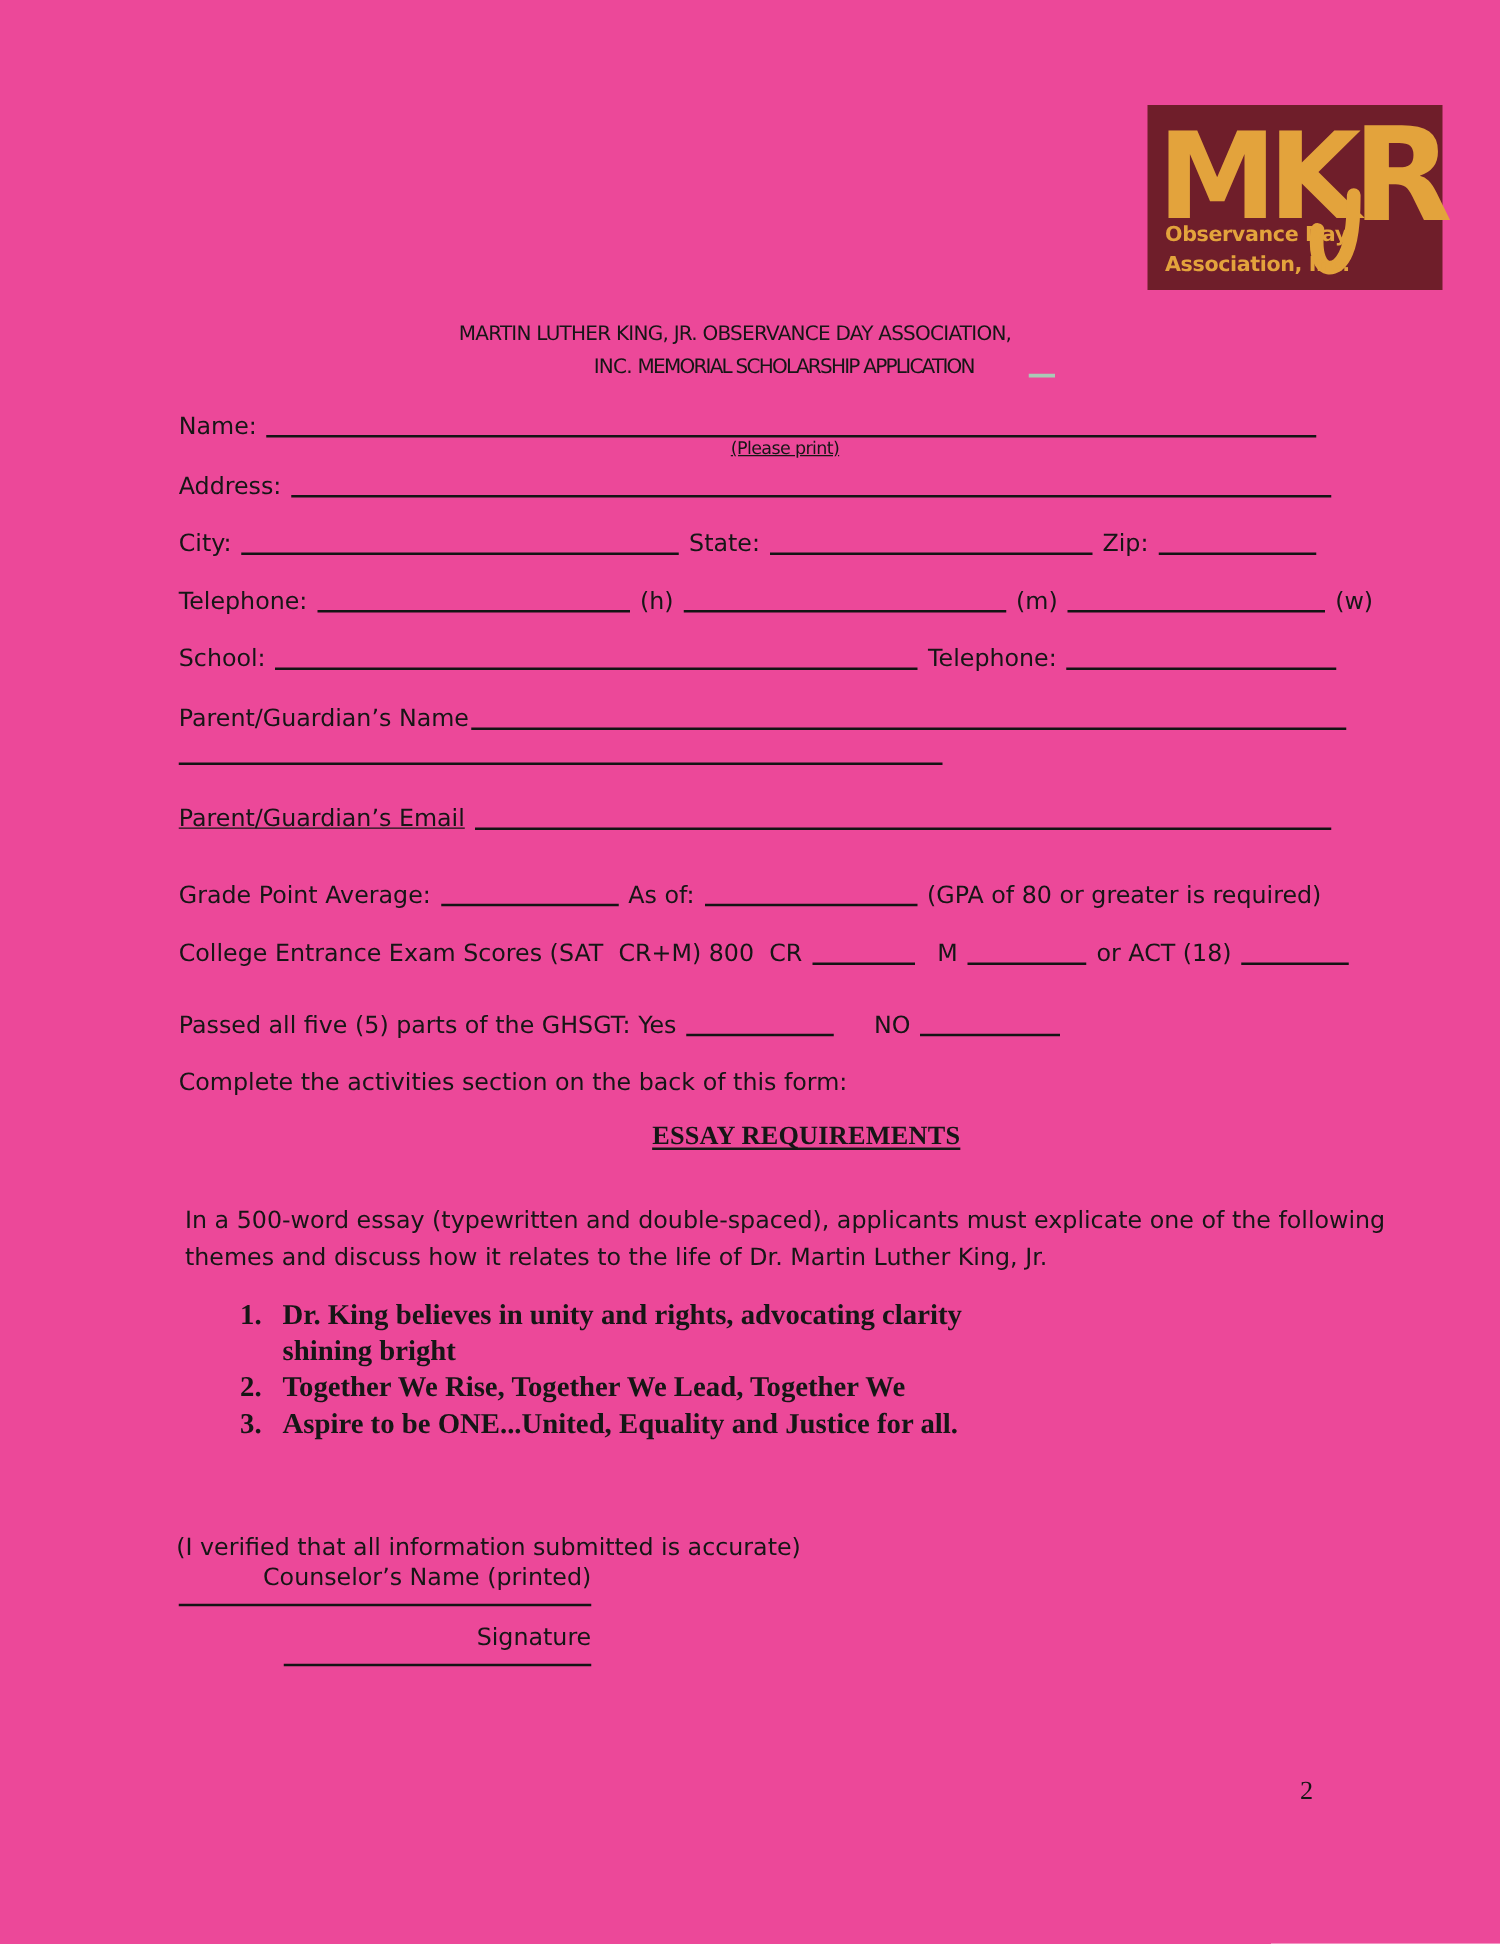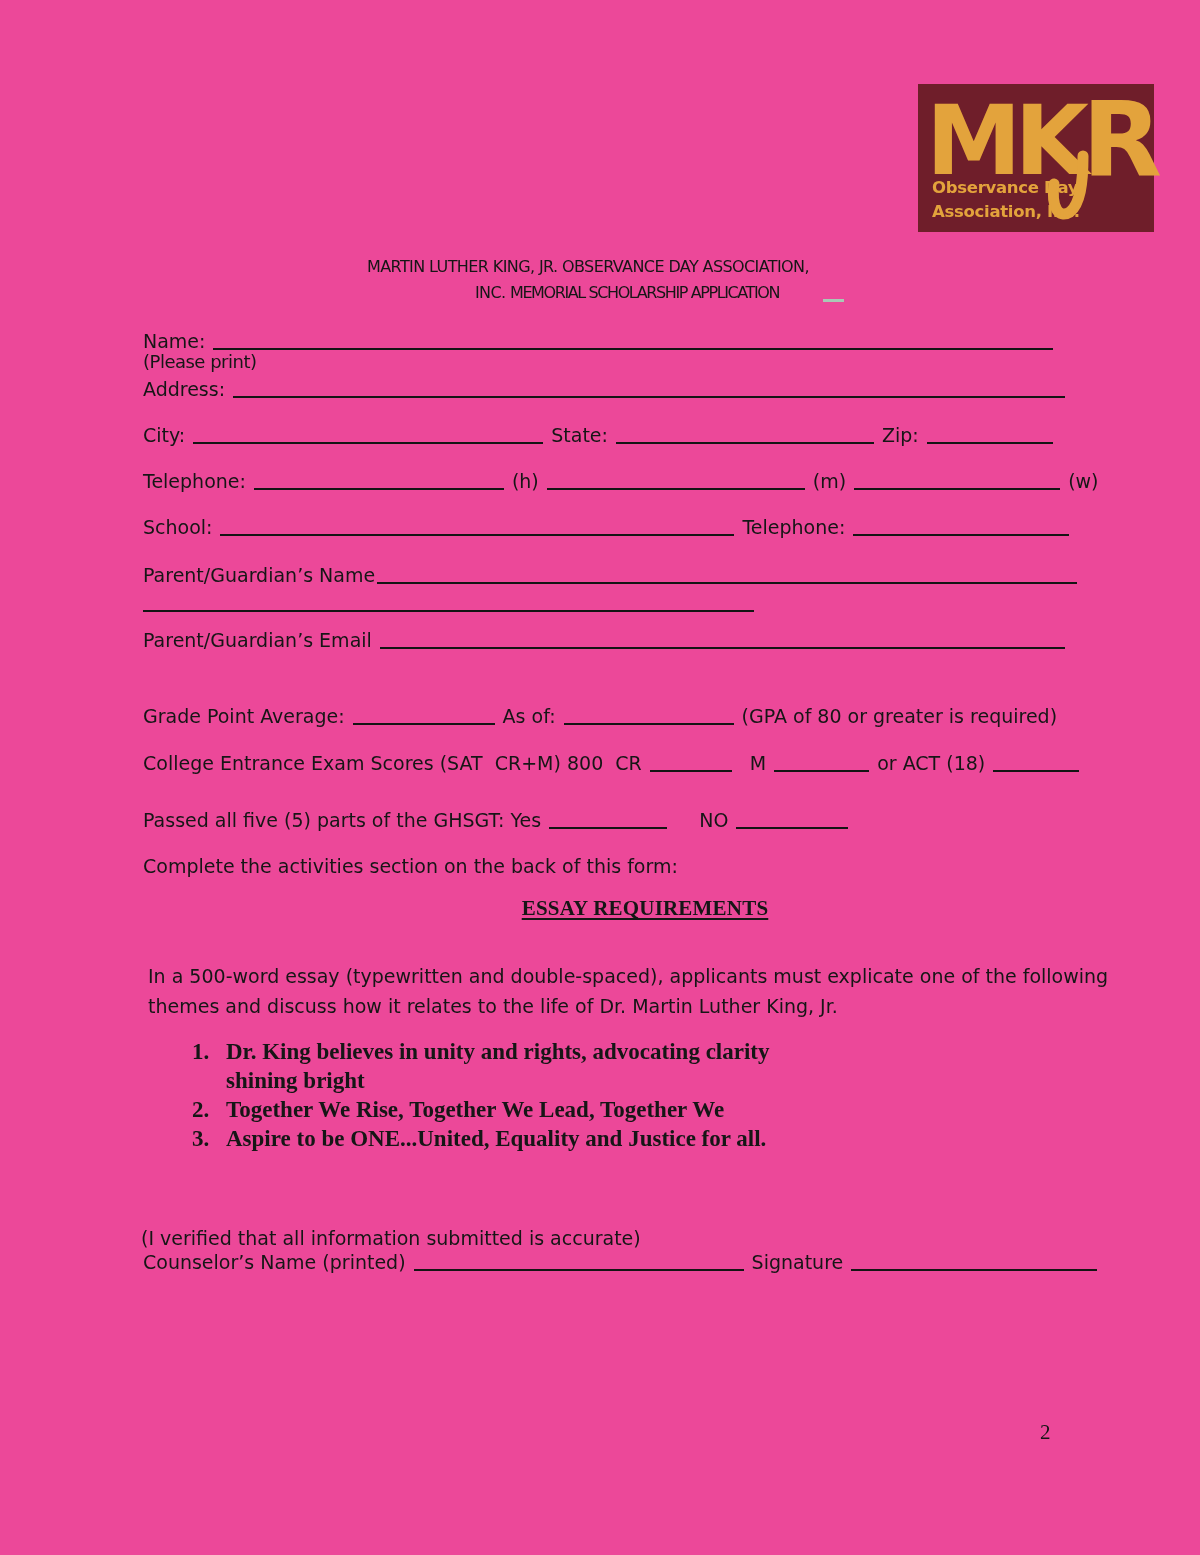--- a/index.html
+++ b/index.html
@@ -57,21 +57,21 @@
   }
   .row.tight{gap:2px;}
   .lbl{white-space:pre;}
   .ul{
     display:inline-block;height:2px;
     border-bottom:2px solid var(--line);
     margin-bottom:4px;flex:0 0 auto;
   }
   .note-center{
     position:absolute;left:143px;top:351px;width:970px;
-    text-align:left;font-size:18px;letter-spacing:-0.5px;
+    text-align:center;font-size:14px;letter-spacing:-0.5px;text-decoration:underline;
   }
   .plain-note{position:absolute;left:143px;font-size:19px;line-height:26px;}
   
   .essay-heading{
     position:absolute;left:143px;top:896px;width:1004px;
     text-align:center;
     font-family:"Liberation Serif",serif;font-weight:bold;font-size:21px;
     text-decoration:underline;text-decoration-thickness:2px;text-underline-offset:3px;
     letter-spacing:0.2px;
   }
@@ -154,21 +154,21 @@
     <span class="ul" style="width:216px;"></span>
   </div>
 
   <div class="row tight" style="top:562px;">
     <span class="lbl">Parent/Guardian’s Name</span>
     <span class="ul" style="width:700px;"></span>
   </div>
   <div class="row tight" style="top:610px;">
     <span class="ul" style="width:611px;"></span>
   </div>
-  <div class="row" style="top:627px;">
+  <div class="row" style="top:642px;text-decoration:underline;">
     <span class="lbl">Parent/Guardian’s Email</span>
     <span class="ul" style="width:685px;"></span>
   </div>
 
   <div class="row" style="top:703px;">
     <span class="lbl">Grade Point Average:</span>
     <span class="ul" style="width:142px;"></span>
     <span class="lbl">As of:</span>
     <span class="ul" style="width:170px;"></span>
     <span class="lbl">(GPA of 80 or greater is required)</span>
@@ -214,21 +214,21 @@
       </span>
     </div>
     <div class="essay-item">
       <span class="num">3.</span>
       <span class="itxt">
         <span>Aspire to be ONE...United, Equality and Justice for all.</span>
       </span>
     </div>
   </div>
 
-  <div class="row" style="top:1249px;">
+  <div class="row" style="top:1249px;flex-direction:column;">
     <span class="lbl">Counselor’s Name (printed)</span>
     <span class="ul" style="width:330px;"></span>
     <span class="lbl">Signature</span>
     <span class="ul" style="width:246px;"></span>
   </div>
   <div class="verified-note">(I verified that all information submitted is accurate)</div>
 
   <div class="page-number">2</div>
 
 </div>

